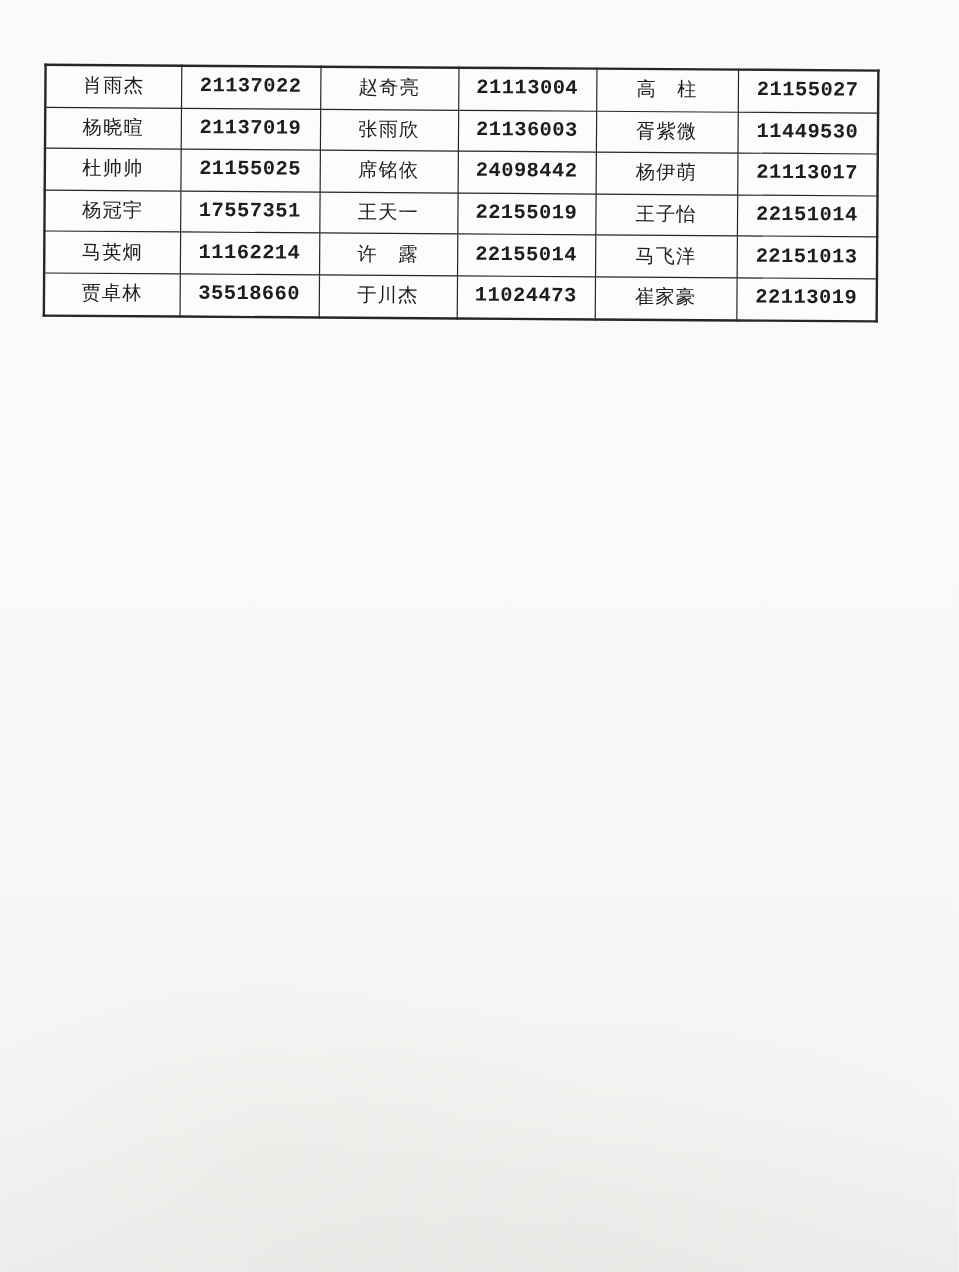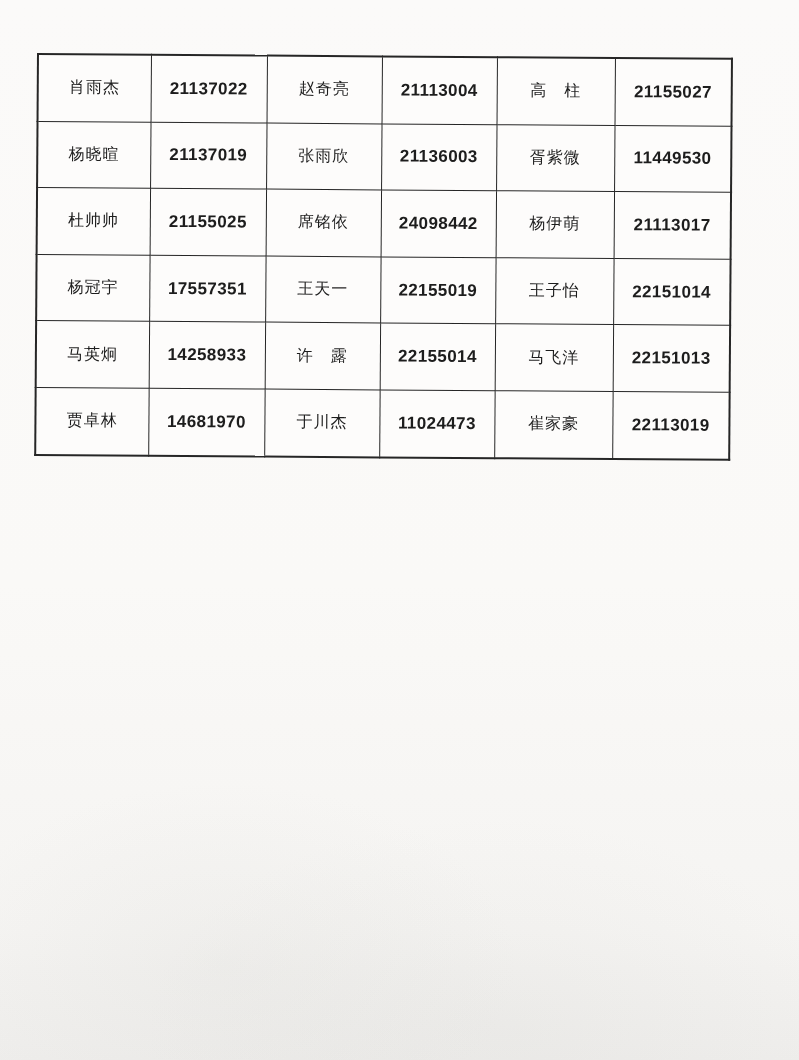--- a/index.html
+++ b/index.html
@@ -31,39 +31,39 @@
     table-layout: fixed;
     transform: rotate(0.4deg);
     transform-origin: top left;
     background: #fdfcfb;
   }
   .scan-table td {
     border: 1.6px solid var(--border, #262626);
     height: 33.6px;
     text-align: center;
     vertical-align: middle;
-    padding: 16px;
+    padding: 0;
     color: var(--ink, #1d1d1d);
     overflow: hidden;
     white-space: nowrap;
   }
   .scan-table {
     border: 2.2px solid var(--border, #262626);
   }
   td.name-cell {
     font-size: 16px;
     font-weight: 500;
     letter-spacing: 1px;
     font-family: "Liberation Serif", "DejaVu Serif", serif;
   }
   td.id-cell {
     font-size: 17px;
     font-weight: 700;
     letter-spacing: 0.4px;
-    font-family: Liberation Sans, sans-serif;
+    font-family: Liberation Mono, monospace;
   }
 </style>
 </head>
 <body>
 
 <div class="paper">
   <table class="scan-table">
     <colgroup>
       <col style="width:113px">
       <col style="width:116px">
@@ -100,29 +100,29 @@
       <tr>
         <td class="name-cell">杨冠宇</td>
         <td class="id-cell">17557351</td>
         <td class="name-cell">王天一</td>
         <td class="id-cell">22155019</td>
         <td class="name-cell">王子怡</td>
         <td class="id-cell">22151014</td>
       </tr>
       <tr>
         <td class="name-cell">马英炯</td>
-        <td class="id-cell">14258933</td>
+        <td class="id-cell">11162214</td>
         <td class="name-cell">许　露</td>
         <td class="id-cell">22155014</td>
         <td class="name-cell">马飞洋</td>
         <td class="id-cell">22151013</td>
       </tr>
       <tr>
         <td class="name-cell">贾卓林</td>
-        <td class="id-cell">14681970</td>
+        <td class="id-cell">35518660</td>
         <td class="name-cell">于川杰</td>
         <td class="id-cell">11024473</td>
         <td class="name-cell">崔家豪</td>
         <td class="id-cell">22113019</td>
       </tr>
     </tbody>
   </table>
 </div>
 
 </body></html>

